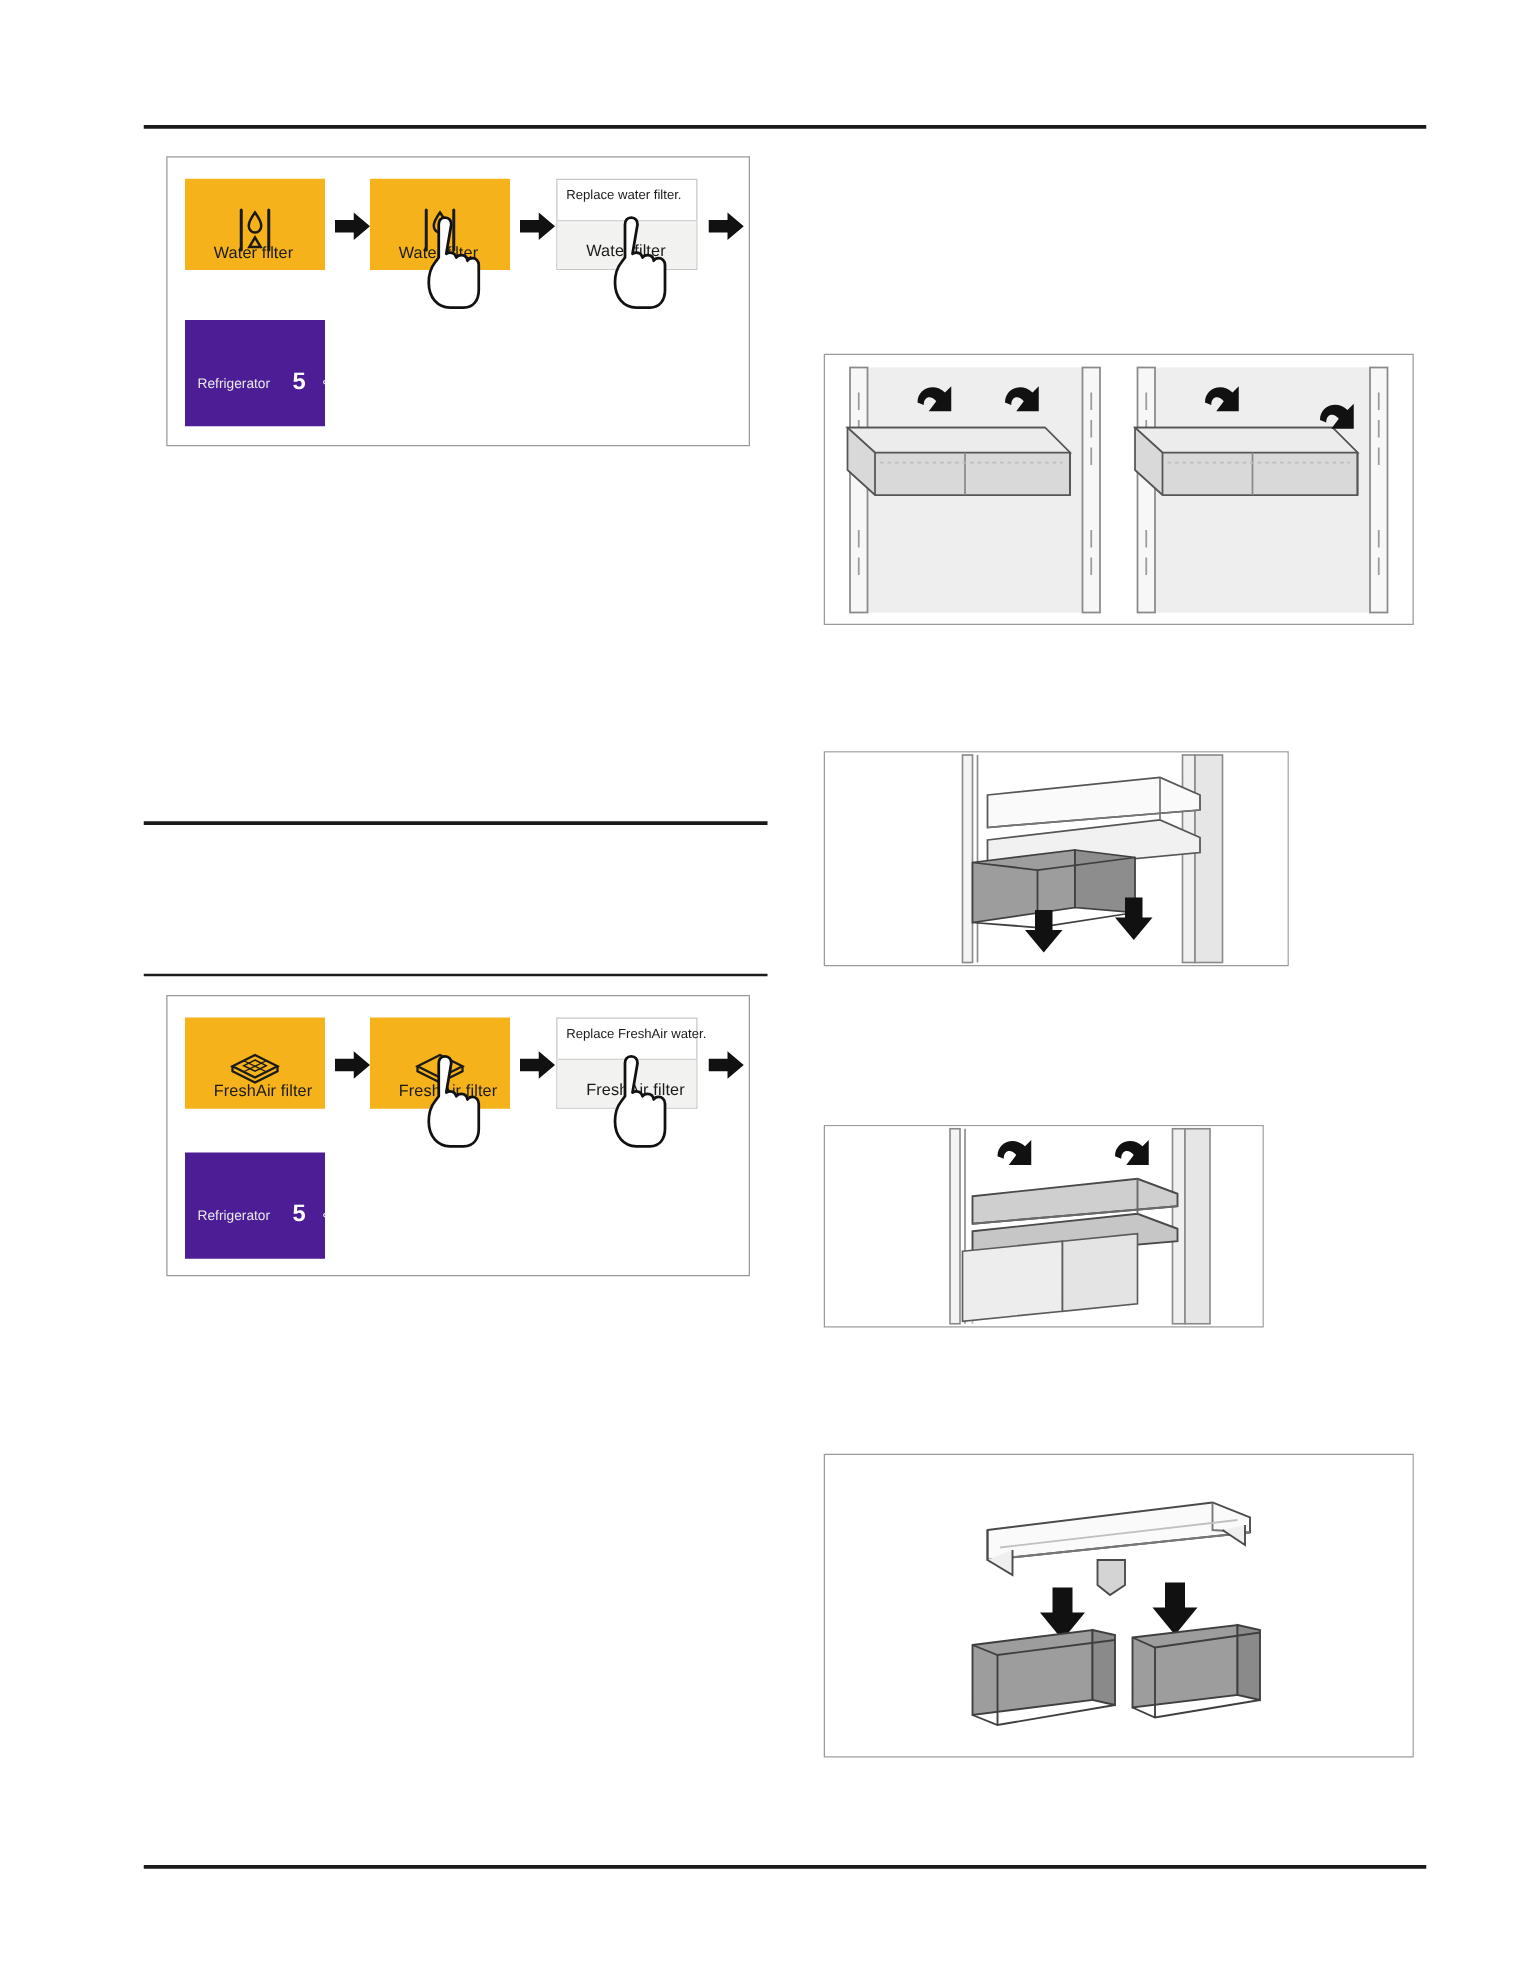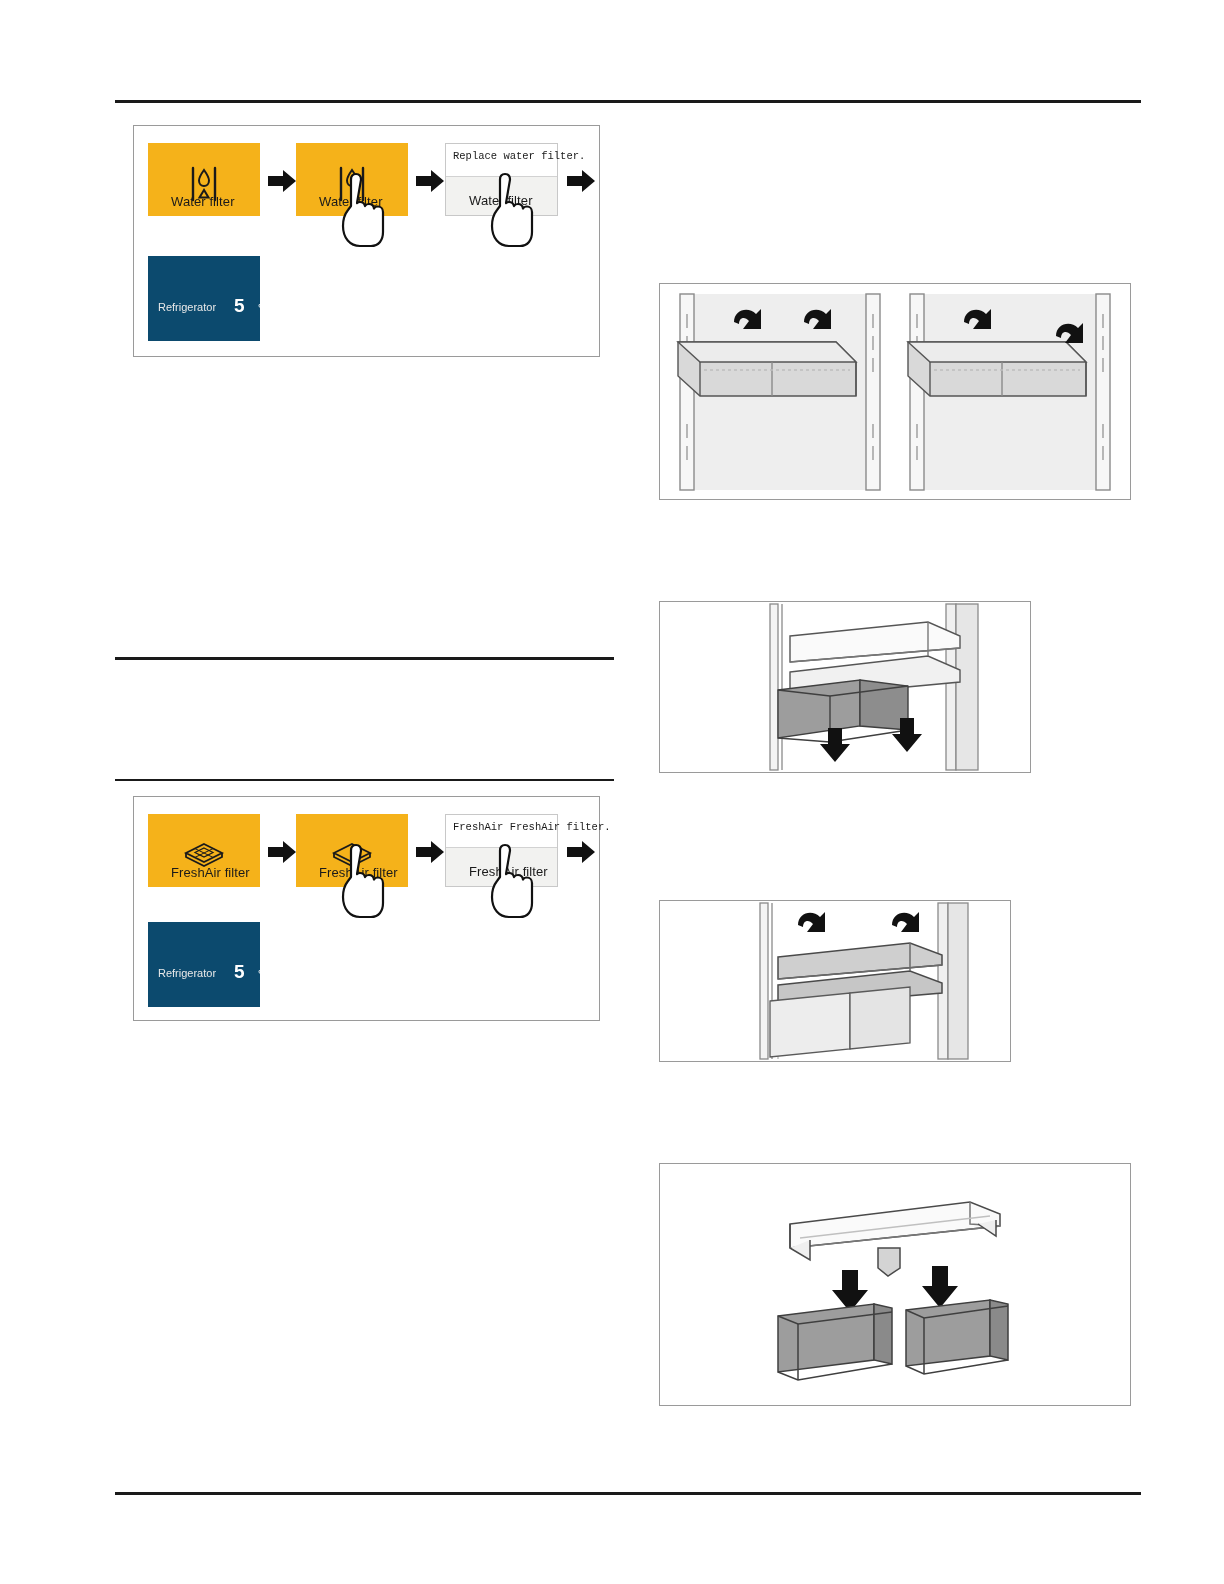--- a/index.html
+++ b/index.html
@@ -41,41 +41,40 @@
 
   
   .seq { box-sizing: border-box; }
 
   .tile {
     position: absolute;
     box-sizing: border-box;
   }
   .tile-yellow { background: #f5b21a; }
   .tile-white  { background: #ffffff; border: 1px solid #c8c8c8; }
-  .tile-black  { background: #0c4a6e; }
+  .tile-black  { background: #4c1d95; }
 
   .tile-label {
     position: absolute;
     left: 23px;
     bottom: 7px;
     font-size: 13px;
     color: #1a1a1a;
     letter-spacing: .1px;
     white-space: nowrap;
   }
   .tile-white .tile-label { color: #1a1a1a; }
 
   .tile-caption-top {
     position: absolute;
     left: 7px;
     top: 6px;
     font-size: 10.5px;
     color: #1a1a1a;
     white-space: nowrap;
-    font-family: Liberation Mono, monospace;
   }
 
   .tile-white-split {
     position: absolute;
     left: 0; right: 0; bottom: 0;
     height: 38px;
     background: #f2f2f0;
     border-top: 1px solid #d2d2d2;
   }
 
@@ -351,21 +350,21 @@
       </svg>
     </div>
 
     <div class="seq-arrow" style="left:281px; top:42px;">
       <svg width="30" height="26" viewBox="0 0 30 26">
         <path d="M1 8 L16 8 L16 2 L29 13 L16 24 L16 18 L1 18 Z" fill="#111111"></path>
       </svg>
     </div>
 
     <div class="tile tile-white" style="left:311px; top:17px; width:113px; height:73px;">
-      <div class="tile-caption-top">FreshAir FreshAir filter.</div>
+      <div class="tile-caption-top">Replace FreshAir water.</div>
       <div class="tile-white-split"></div>
       <div class="tile-label">FreshAir filter</div>
     </div>
 
     <div class="finger" style="left:355px; top:44px;">
       <svg width="46" height="78" viewBox="0 0 46 78">
         <path d="M16 4 C12.5 4 11 6.6 11 9.6 L11 36 L8 40 C4 45 3 50 3 56 C3 68 10 76 20 76 L31 76
                  C39 76 43 70 43 62 L43 42 C43 38.5 40.5 36.5 38 36.5 C36 36.5 34.6 37.4 34 38.6
                  C33.6 35.6 31.4 34 29 34 C27 34 25.6 34.9 25 36 C24.4 33.6 22.4 32 20 32 C19 32 18 32.3 17 33
                  L21 9.6 C21 6.6 19.5 4 16 4 Z" fill="#ffffff" stroke="#111111" stroke-width="2.2" stroke-linejoin="round"></path>

